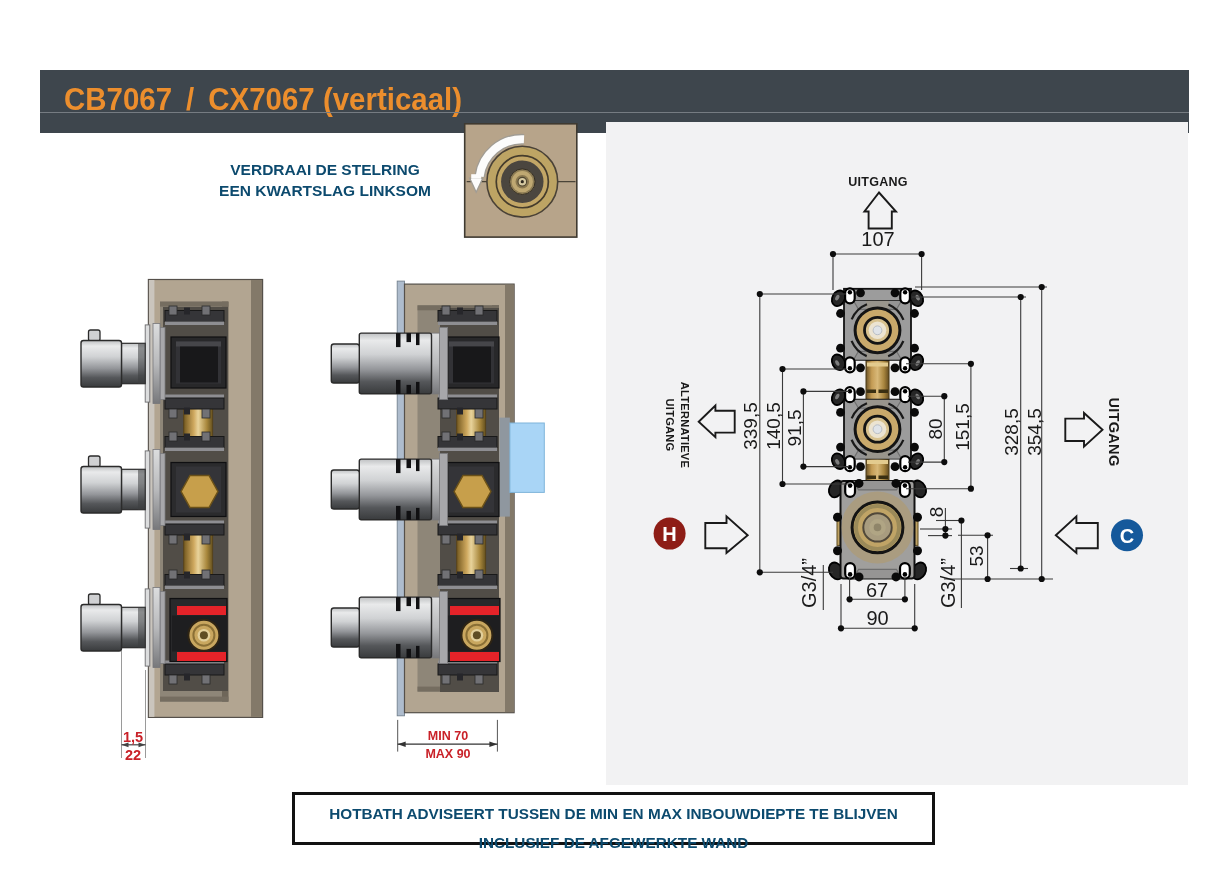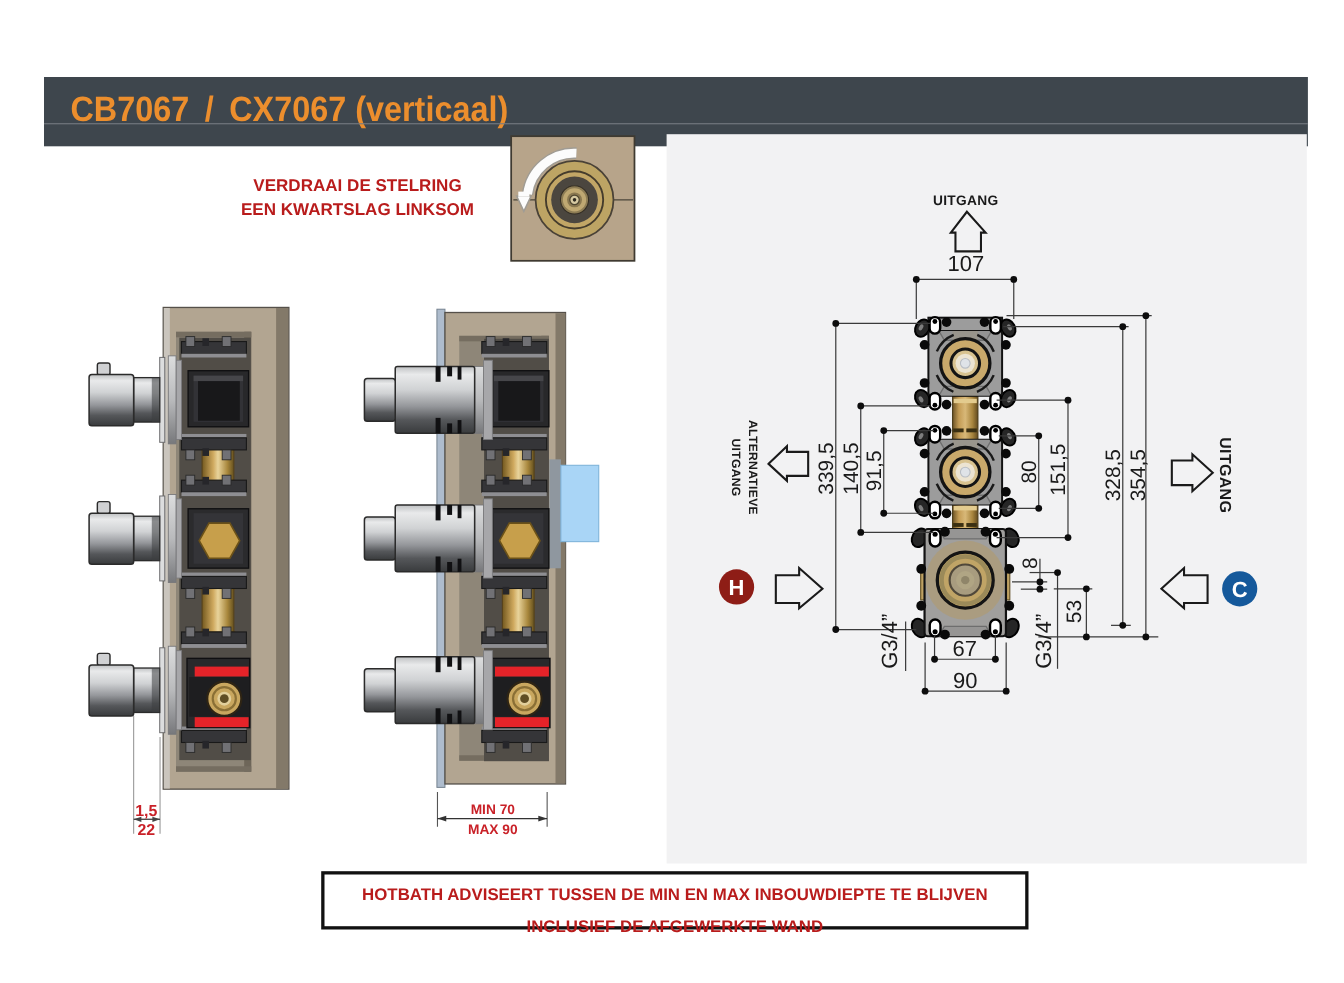--- a/index.html
+++ b/index.html
@@ -3,21 +3,21 @@
 <meta charset="utf-8">
 <style>
   html,body{margin:0;padding:0;}
   body{width:1222px;height:894px;background:#ffffff;position:relative;overflow:hidden;
        font-family:"Liberation Sans", sans-serif;}
   .abs{position:absolute;}
   #hdr{left:40px;top:38px;width:1149px;height:63px;background:#3e464d;margin-top:32px;}
   #hdrline{position:absolute;left:0;top:42px;width:100%;height:1px;background:#767c82;}
   #hdrtxt{position:absolute;left:24px;top:11px;color:#ec8e2d;font-weight:bold;font-size:32px;transform:scaleX(0.92);transform-origin:left top;white-space:nowrap;}
   #rpanel{left:606px;top:122px;width:582px;height:663px;background:#f2f2f3;}
-  .redtxt{color:#b91c1c;font-weight:bold;text-align:center;}
+  .redtxt{color:#0c4a6e;font-weight:bold;text-align:center;}
   #vd1{left:205px;top:160px;width:240px;font-size:15.5px;line-height:20.5px;}
   #botbox{left:292px;top:792px;width:637px;height:43px;border:3px solid #111;background:#fff;
           font-size:15.3px;line-height:29px;padding-top:4px;}
 </style>
 </head>
 <body>
   <div class="abs" id="hdr">
     <div id="hdrtxt">CB7067  /  CX7067 (verticaal)</div>
     <div id="hdrline"></div>
   </div>

